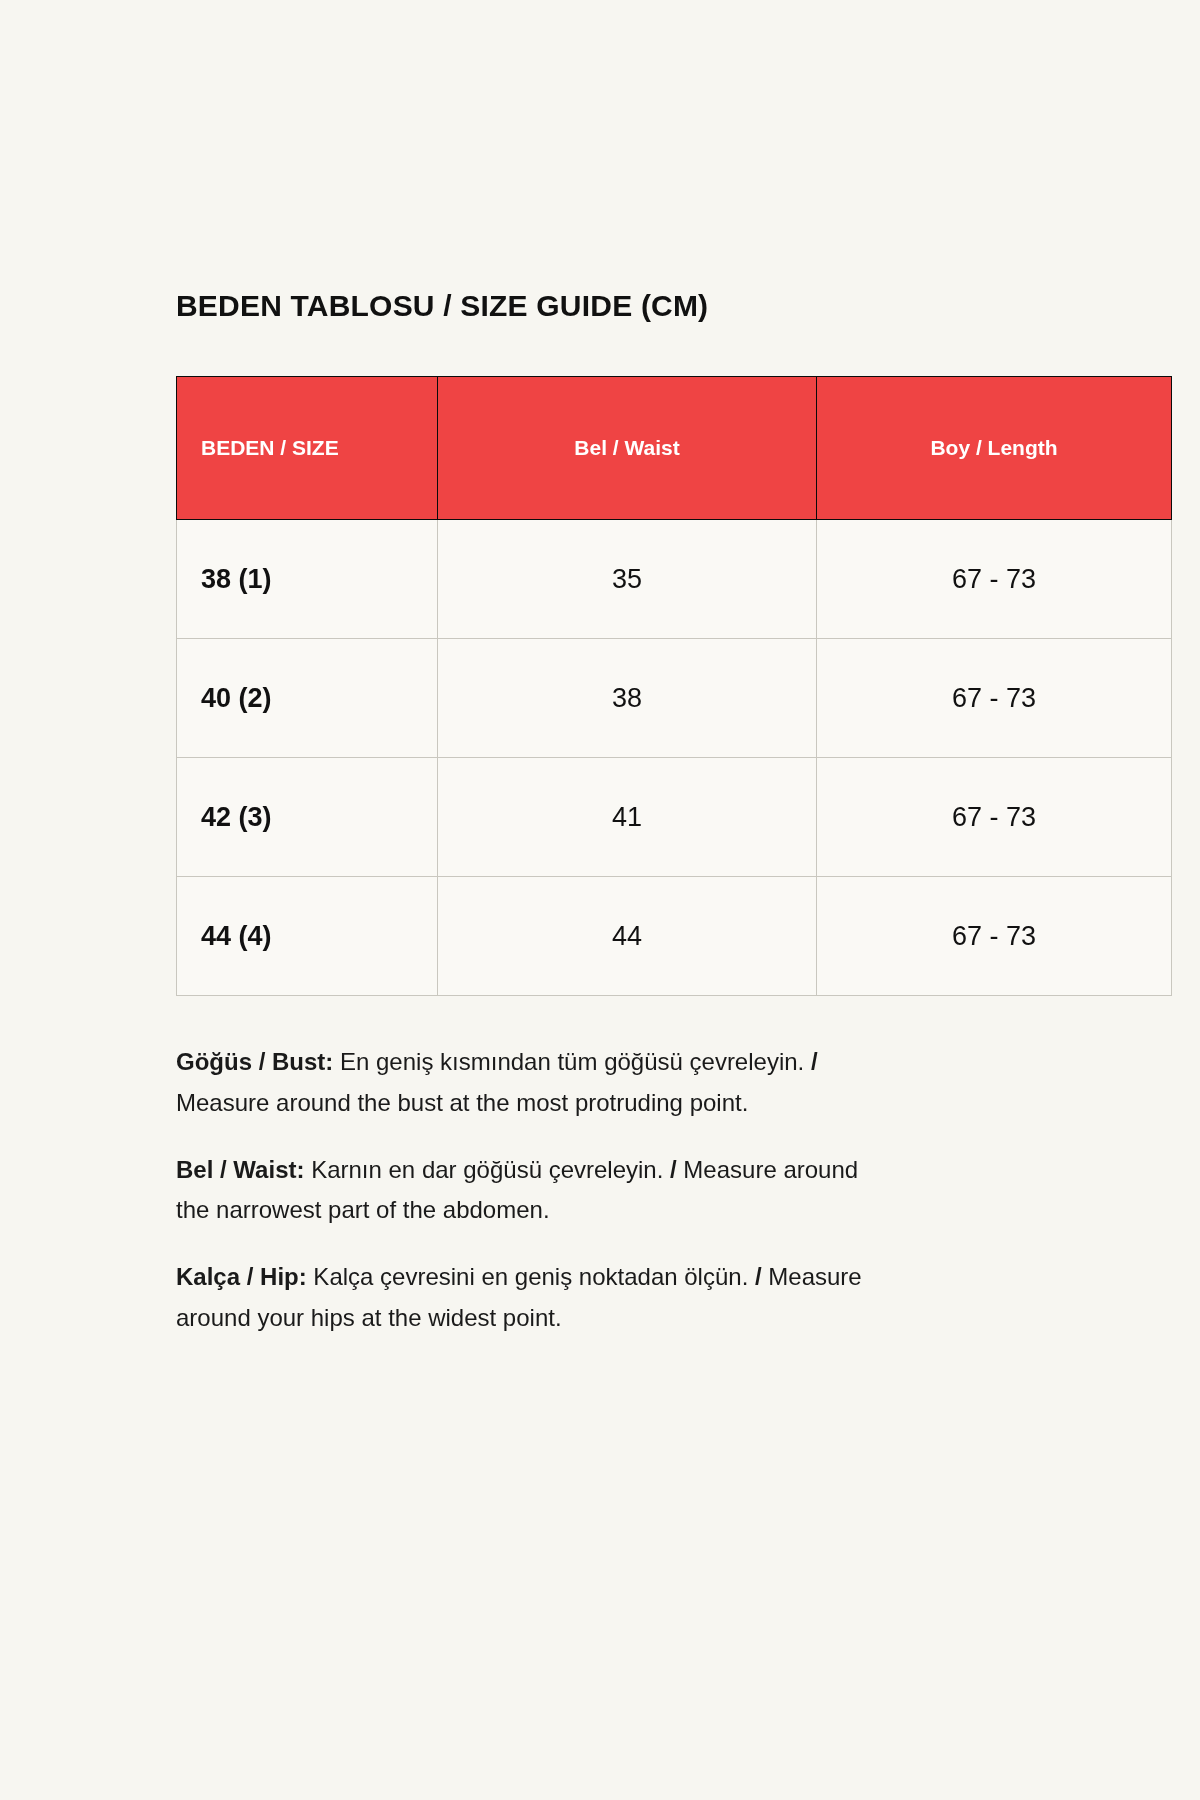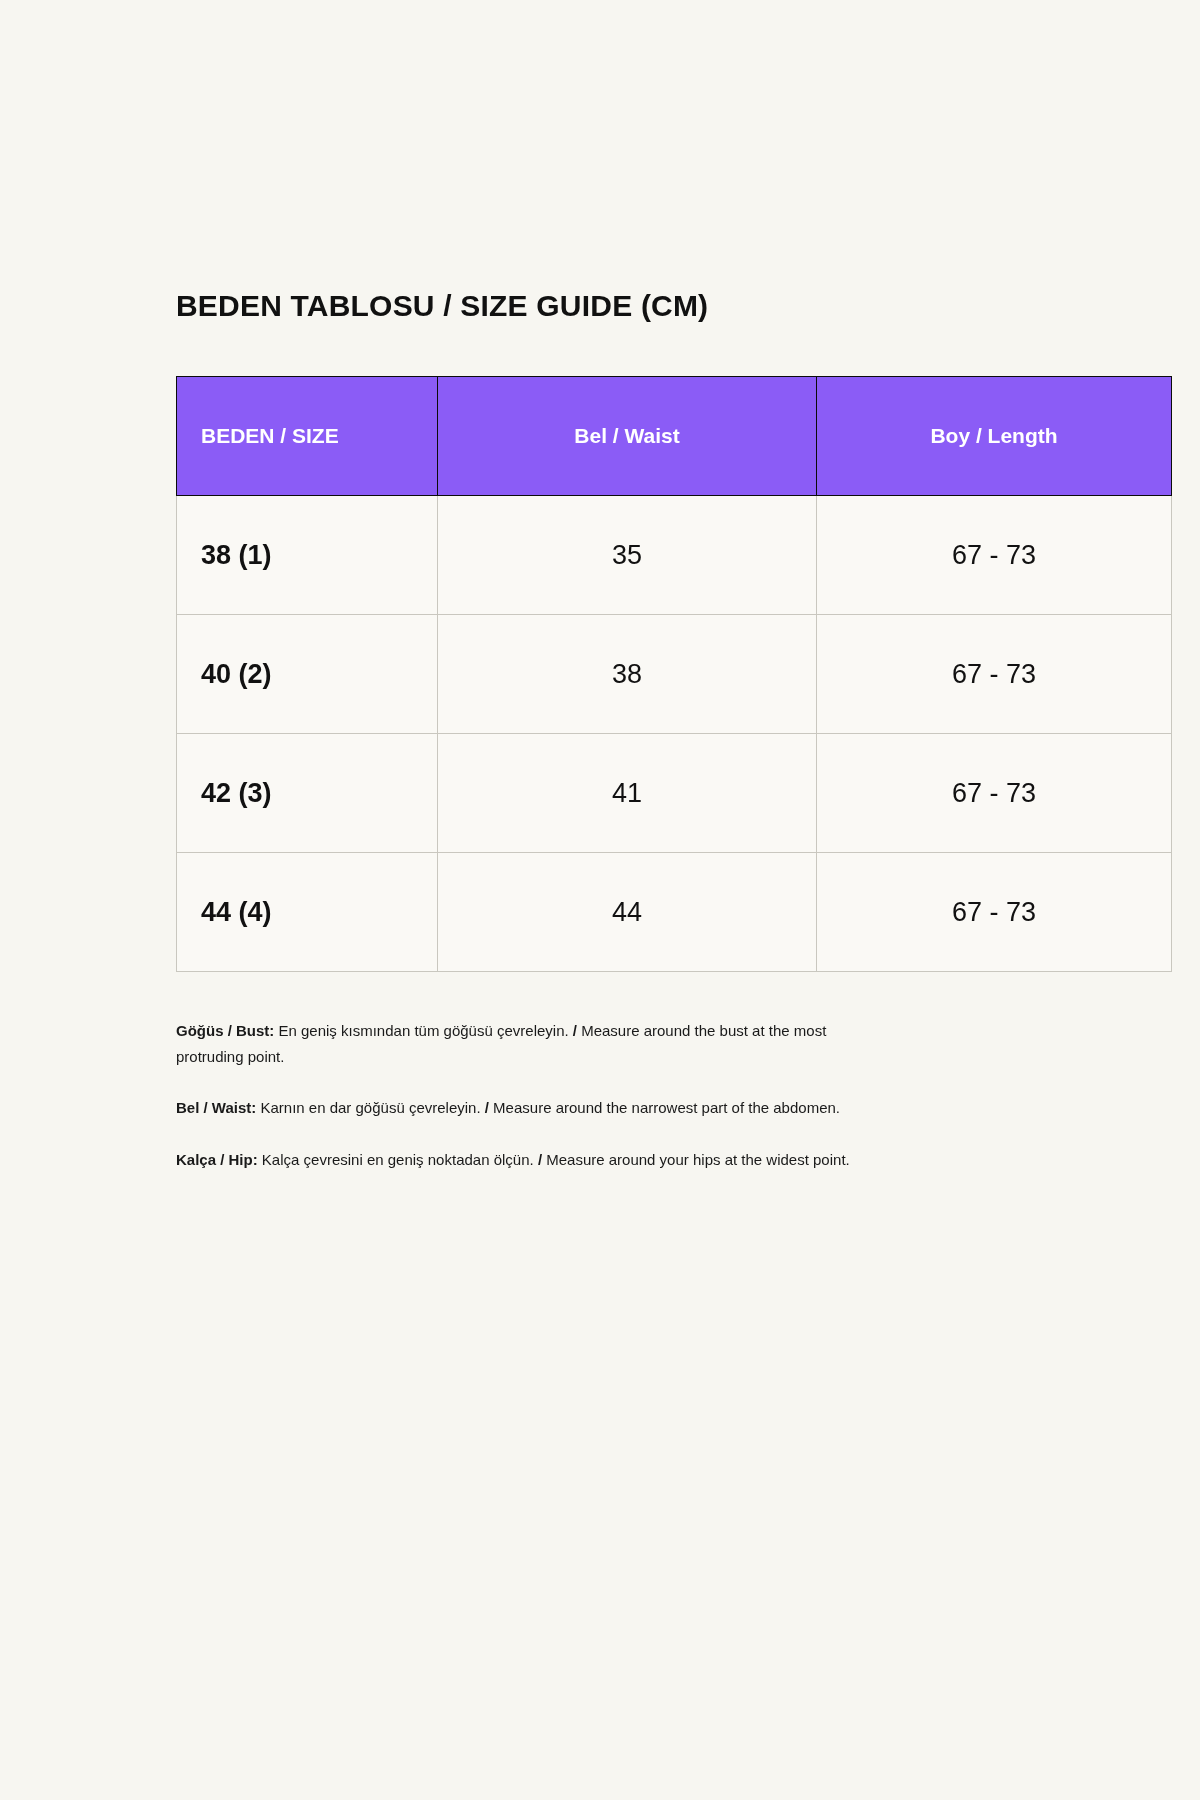--- a/index.html
+++ b/index.html
@@ -35,28 +35,28 @@
     color: #111111;
     margin: 0 0 52px 0;
     line-height: 1.2;
   }
   table.size-table {
     border-collapse: collapse;
     width: 848px;
     table-layout: fixed;
   }
   table.size-table thead th {
-    background: #8b5cf6;
+    background: #ef4444;
     color: #ffffff;
     font-size: 21px;
     font-weight: bold;
     height: 110px;
     vertical-align: middle;
     border: 1px solid #0b0b0b;
-    padding: 4px 24px;
+    padding: 16px 24px;
   }
   th.col-size {
     width: 212px;
     text-align: left;
     line-height: 1.35;
   }
   th.col-waist {
     width: 330px;
     text-align: center;
   }
@@ -80,21 +80,21 @@
   }
   td.cell-val {
     text-align: center;
     font-weight: normal;
   }
   .notes {
     margin-top: 46px;
     width: 700px;
   }
   .note {
-    font-size: 15px;
+    font-size: 24px;
     line-height: 1.7;
     color: #1a1a1a;
     margin-bottom: 26px;
   }
   .note:last-child {
     margin-bottom: 0;
     margin-top: 12px;
   }
   .note b {
     font-weight: bold;

